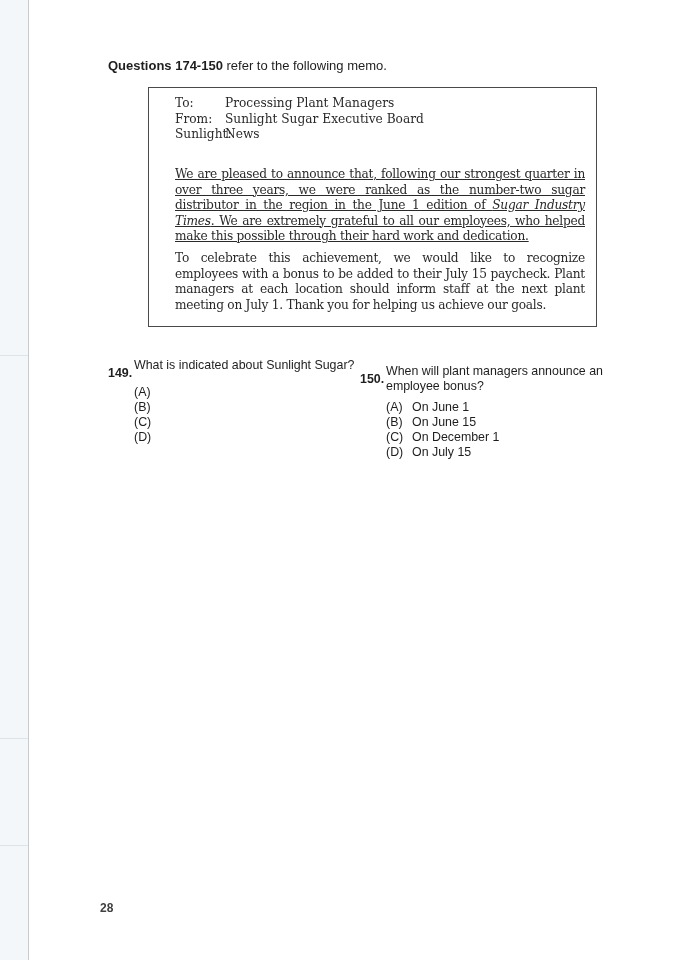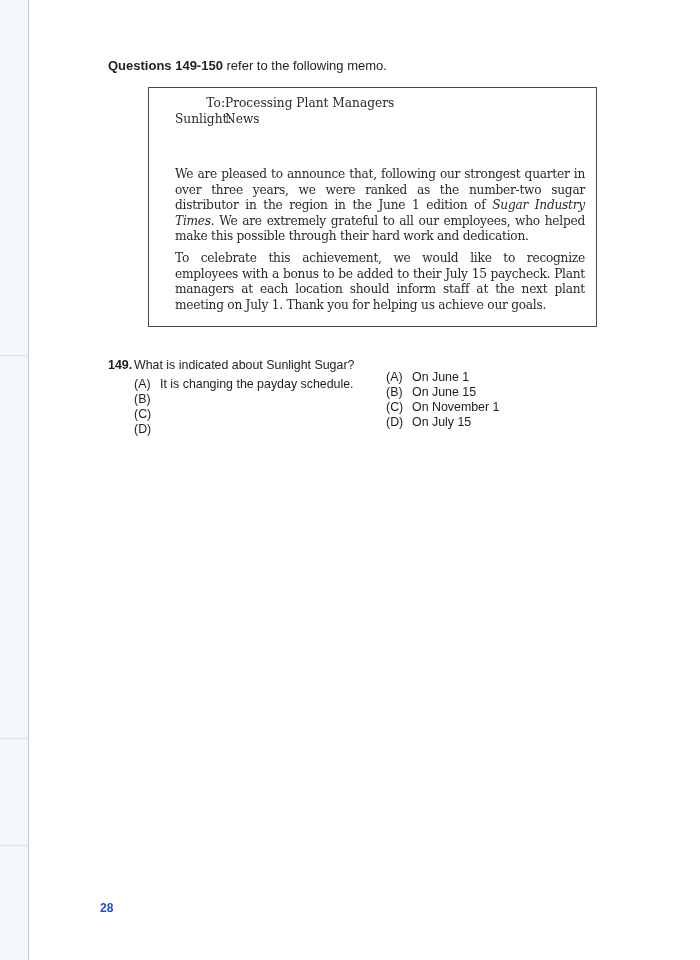--- a/index.html
+++ b/index.html
@@ -3,97 +3,104 @@
 <meta charset="utf-8">
 <style>
   html, body { margin:0; padding:0; }
   body { width:700px; height:960px; position:relative; background:#ffffff; overflow:hidden; font-family:"Liberation Sans", sans-serif; color:#1e1e1e; }
   .edge { position:absolute; left:0; top:0; width:28px; height:960px; background:#f3f7f9; border-right:1px solid #c9ccce; }
   .edge-line { position:absolute; left:0; width:28px; height:1px; background:#dde3e6; }
   .intro { position:absolute; left:108px; top:58px; font-size:13px; }
   .intro b { font-weight:bold; }
   .memo { position:absolute; left:148px; top:87px; width:449px; height:240px; border:1.5px solid #4a4a4a; box-sizing:border-box; font-family:"DejaVu Serif", serif; font-size:12.2px; line-height:15.5px; color:#2a2a2a; }
   .hdr { position:absolute; left:26px; top:8px; }
-  .hdr-row { display:flex;text-align:right; }
+  .hdr-row { display:flex; }
   .hdr-k { width:50px; }
-  .p1 { position:absolute; left:26px; top:79px; width:410px; text-align:justify; letter-spacing:-0.25px; }
+  .p1 { position:absolute; left:26px; top:79px; width:410px; text-align:justify; letter-spacing:-0.25px;text-decoration:underline; }
   .p2 { position:absolute; left:26px; top:163px; width:410px; text-align:justify; letter-spacing:-0.25px; }
   .q { position:absolute; font-size:12.4px; line-height:15px; }
   .qnum { font-weight:bold; }
   .opt { display:flex; }
   .opt-l { width:26px; }
   .q149 { left:108px; top:358px; width:250px; }
   .q150 { left:360px; top:364px; width:260px; }
   .qhead { display:flex; }
-  .qhead .qnum { width:26px; flex:none; }
+  .qhead .qnum { width:26px; flex:none;margin-top:8px; }
   .opts { margin-left:26px; margin-top:4px; }
   .wm { position:absolute; left:108px; top:477px; font-size:10.5px; line-height:13px; color:#2a3fb5; }
-  .pageno { position:absolute; left:100px; top:901px; font-size:12px; font-weight:bold; color:#1d4ed8; }
+  .pageno { position:absolute; left:100px; top:901px; font-size:12px; font-weight:bold; color:#404040; }
 </style>
 </head>
 <body>
 
 <div class="edge">
   <div class="edge-line" style="top:355px"></div>
   <div class="edge-line" style="top:738px"></div>
   <div class="edge-line" style="top:845px"></div>
 </div>
 
-<div class="intro"><b>Questions 149-150</b><span> refer to the following memo.</span></div>
+<div class="intro"><b>Questions 174-150</b><span> refer to the following memo.</span></div>
 
 <div class="memo">
   <div class="hdr">
     <div class="hdr-row">
         <span class="hdr-k">To:</span>
         <span>Processing Plant Managers</span>
+      </div>
+    <div class="hdr-row">
+        <span class="hdr-k">From:</span>
+        <span>Sunlight Sugar Executive Board</span>
       </div>
     <div class="hdr-row">
         <span class="hdr-k">Sunlight:</span>
         <span>News</span>
       </div>
   </div>
   <div class="p1"><span>We are pleased to announce that, following our strongest quarter in over three years, we were ranked as the number-two sugar distributor in the region in the June 1 edition of </span><i>Sugar Industry Times</i><span>. We are extremely grateful to all our employees, who helped make this possible through their hard work and dedication.</span></div>
   <div class="p2">To celebrate this achievement, we would like to recognize employees with a bonus to be added to their July 15 paycheck. Plant managers at each location should inform staff at the next plant meeting on July 1. Thank you for helping us achieve our goals.</div>
 </div>
 
 <div class="q q149">
   <div class="qhead">
       <span class="qnum">149.</span>
       <span>What is indicated about Sunlight Sugar?</span>
     </div>
   <div class="opts">
     <div class="opt">
         <span class="opt-l">(A)</span>
-        <span>It is changing the payday schedule.</span>
       </div>
     <div class="opt">
         <span class="opt-l">(B)</span>
       </div>
     <div class="opt">
         <span class="opt-l">(C)</span>
       </div>
     <div class="opt">
         <span class="opt-l">(D)</span>
       </div>
   </div>
 </div>
 
 <div class="q q150">
+  <div class="qhead">
+      <span class="qnum">150.</span>
+      <span>When will plant managers announce an employee bonus?</span>
+    </div>
   <div class="opts" style="margin-top:6px">
     <div class="opt">
         <span class="opt-l">(A)</span>
         <span>On June 1</span>
       </div>
     <div class="opt">
         <span class="opt-l">(B)</span>
         <span>On June 15</span>
       </div>
     <div class="opt">
         <span class="opt-l">(C)</span>
-        <span>On November 1</span>
+        <span>On December 1</span>
       </div>
     <div class="opt">
         <span class="opt-l">(D)</span>
         <span>On July 15</span>
       </div>
   </div>
 </div>
 
 <div class="wm">
 </div>

